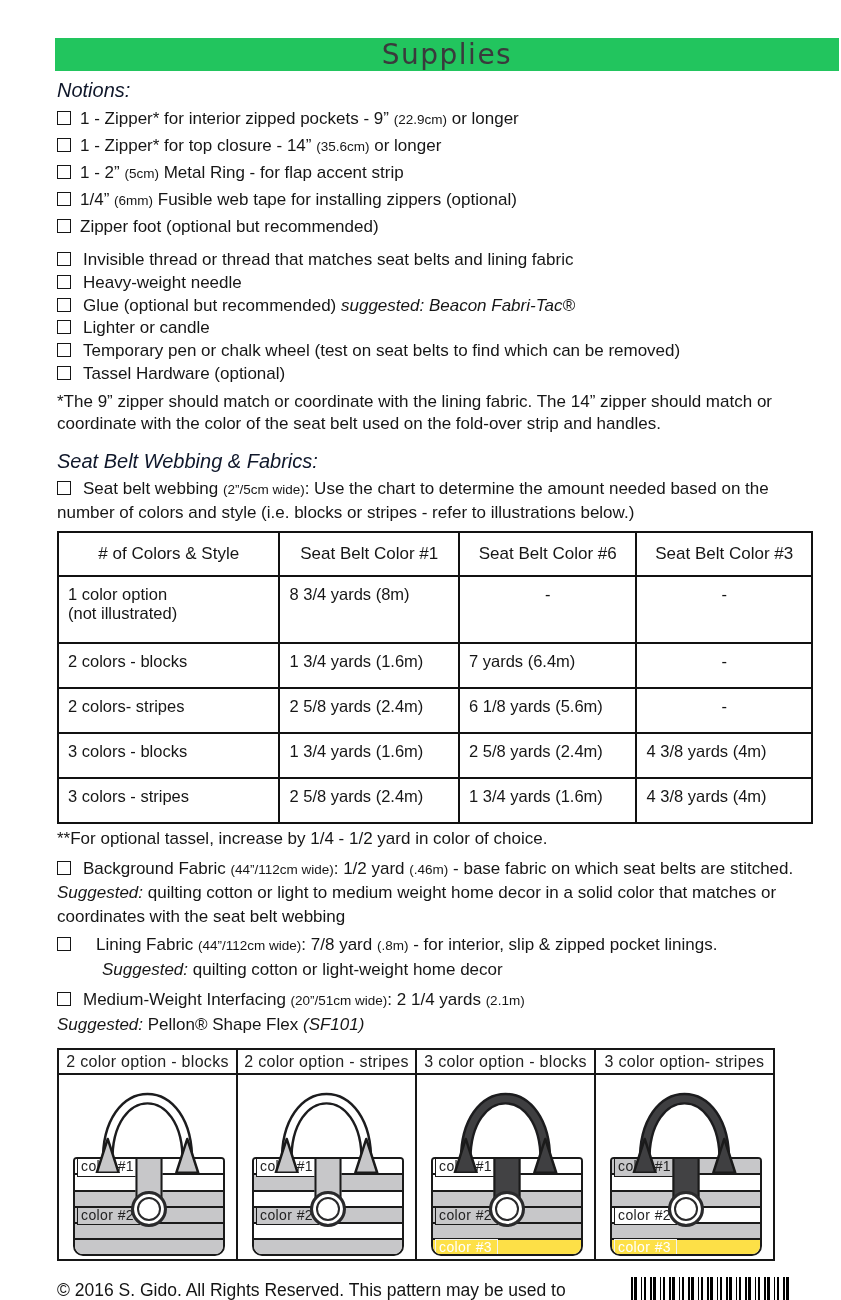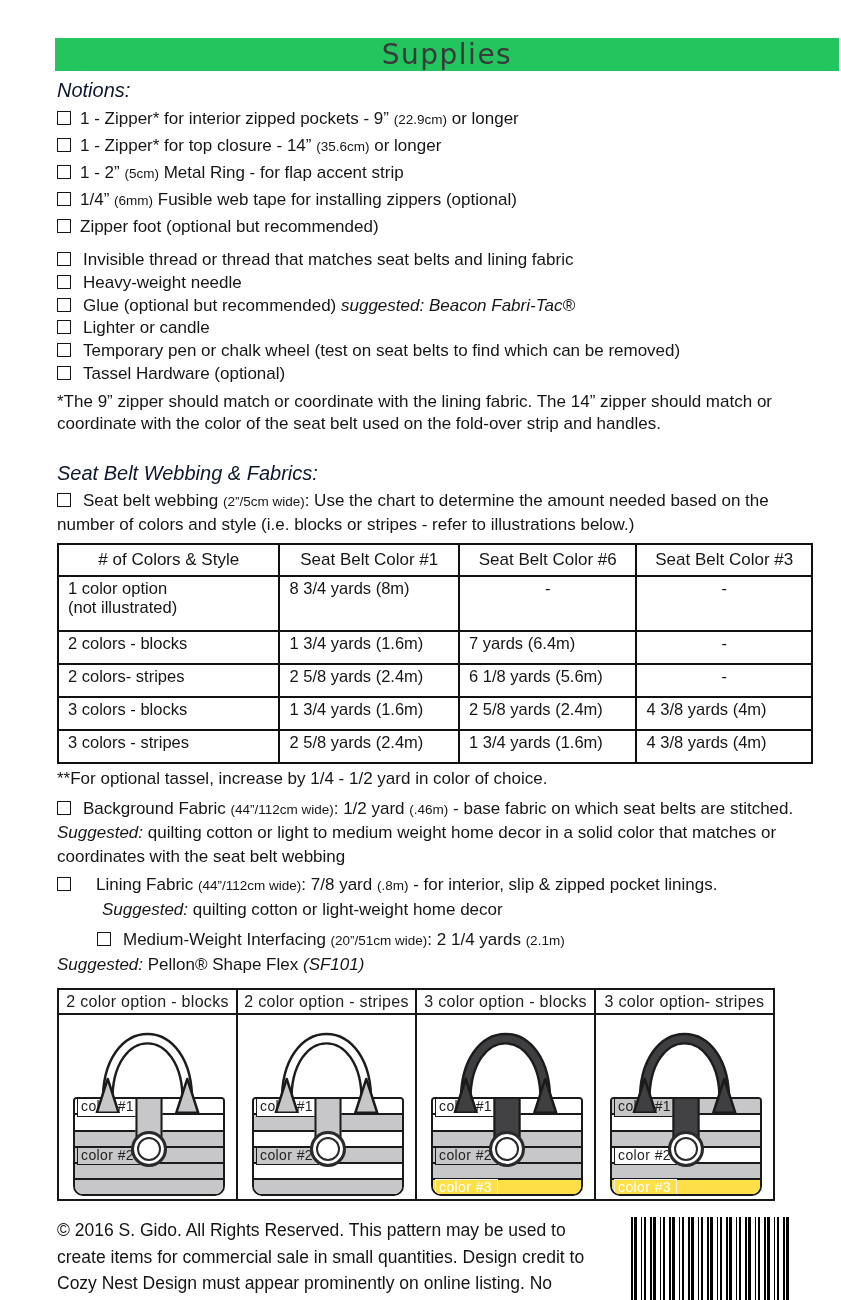--- a/index.html
+++ b/index.html
@@ -21,21 +21,21 @@
       margin-right:9px;vertical-align:-1px;background:#fff;}
   .g2 .cb{margin-right:12px;}
   .s-sm{font-size:13.5px;}
   .s-i{font-style:italic;}
   .footnote{margin-top:5px;font-size:17px;line-height:22px;width:762px;}
   .para{font-size:17px;line-height:23.5px;}
   .indent2{margin-left:45px;}
   
   table.supply{border-collapse:collapse;margin-top:6px;width:756px;
                font-size:16.5px;}
-  table.supply th,table.supply td{border:2px solid #111;padding:2px 9px;vertical-align:top;}
+  table.supply th,table.supply td{border:2px solid #111;padding:8px 9px;vertical-align:top;}
   table.supply th{font-weight:normal;text-align:center;font-size:17px;height:26px;vertical-align:middle;}
   table.supply td{height:27px;}
   tr.tall td{height:49px;}
   td.pre{white-space:pre-line;}
   td.c{text-align:center;}
   .tassel-note{margin-top:4px;font-size:17px;line-height:21px;}
   
   .panels{display:flex;margin-top:12px;width:718px;}
   .panel{flex:1;border:2px solid #161616;}
   .panel + .panel{border-left:none;}
@@ -96,21 +96,21 @@
       <div class="ci"><span class="cb"></span><span><span>Invisible thread or thread that matches seat belts and lining fabric</span></span></div>
       <div class="ci"><span class="cb"></span><span><span>Heavy-weight needle</span></span></div>
       <div class="ci"><span class="cb"></span><span><span>Glue (optional but recommended) </span><span class="s-i">suggested: Beacon Fabri-Tac®</span></span></div>
       <div class="ci"><span class="cb"></span><span><span>Lighter or candle</span></span></div>
       <div class="ci"><span class="cb"></span><span><span>Temporary pen or chalk wheel (test on seat belts to find which can be removed)</span></span></div>
       <div class="ci"><span class="cb"></span><span><span>Tassel Hardware (optional)</span></span></div>
     </div>
 
     <div class="footnote">*The 9” zipper should match or coordinate with the lining fabric. The 14” zipper should match or coordinate with the color of the seat belt used on the fold-over strip and handles.</div>
 
-    <div class="sec-head" style="margin-top:27px;">Seat Belt Webbing &amp; Fabrics:</div>
+    <div class="sec-head" style="margin-top:15px;">Seat Belt Webbing &amp; Fabrics:</div>
 
     <div class="para"><span class="cb"></span><span style="margin-left:3px;"><span>Seat belt webbing </span><span class="s-sm">(2”/5cm wide)</span><span>: Use the chart to determine the amount needed based on the number of colors and style (i.e. blocks or stripes - refer to illustrations below.)</span></span></div>
 
     <table class="supply">
       <colgroup>
           <col style="width:222px">
           <col style="width:180px">
           <col style="width:178px">
           <col style="width:176px">
         </colgroup>
@@ -157,21 +157,21 @@
       </tbody>
     </table>
 
     <div class="tassel-note">**For optional tassel, increase by 1/4 - 1/2 yard in color of choice.</div>
 
     <div class="para" style="margin-top:8px;"><span class="cb"></span><span style="margin-left:3px;"><span>Background Fabric </span><span class="s-sm">(44”/112cm wide)</span><span>: 1/2 yard </span><span class="s-sm">(.46m)</span><span> - base fabric on which seat belts are stitched. </span><span class="s-i">Suggested:</span><span> quilting cotton or light to medium weight home decor in a solid color that matches or coordinates with the seat belt webbing</span></span></div>
 
     <div class="para" style="margin-top:5px;"><span class="cb"></span><span style="margin-left:16px;"><span>Lining Fabric </span><span class="s-sm">(44”/112cm wide)</span><span>: 7/8 yard </span><span class="s-sm">(.8m)</span><span> - for interior, slip &amp; zipped pocket linings.</span></span></div>
     <div class="para indent2"><span class="s-i">Suggested:</span><span> quilting cotton or light-weight home decor</span></div>
 
-    <div class="para" style="margin-top:7px;margin-left:40px;"><span class="cb"></span><span style="margin-left:3px;"><span>Medium-Weight Interfacing </span><span class="s-sm">(20”/51cm wide)</span><span>: 2 1/4 yards </span><span class="s-sm">(2.1m)</span></span></div>
+    <div class="para" style="margin-top:7px;"><span class="cb"></span><span style="margin-left:3px;"><span>Medium-Weight Interfacing </span><span class="s-sm">(20”/51cm wide)</span><span>: 2 1/4 yards </span><span class="s-sm">(2.1m)</span></span></div>
     <div class="para"><span class="s-i">Suggested:</span><span> Pellon® Shape Flex </span><span class="s-i">(SF101)</span></div>
 
     <div class="panels">
 
       <div class="panel">
         <div class="panel-header">2 color option - blocks</div>
         <div class="bag-area">
           <svg class="handle-svg" viewBox="0 0 178 96">
             <path d="M49,86 C47,0 131,0 129,86" fill="none" stroke-width="12" stroke="#1c1c1e"></path>
             <path d="M49,86 C47,0 131,0 129,86" fill="none" stroke-width="7" stroke="#ffffff"></path>

